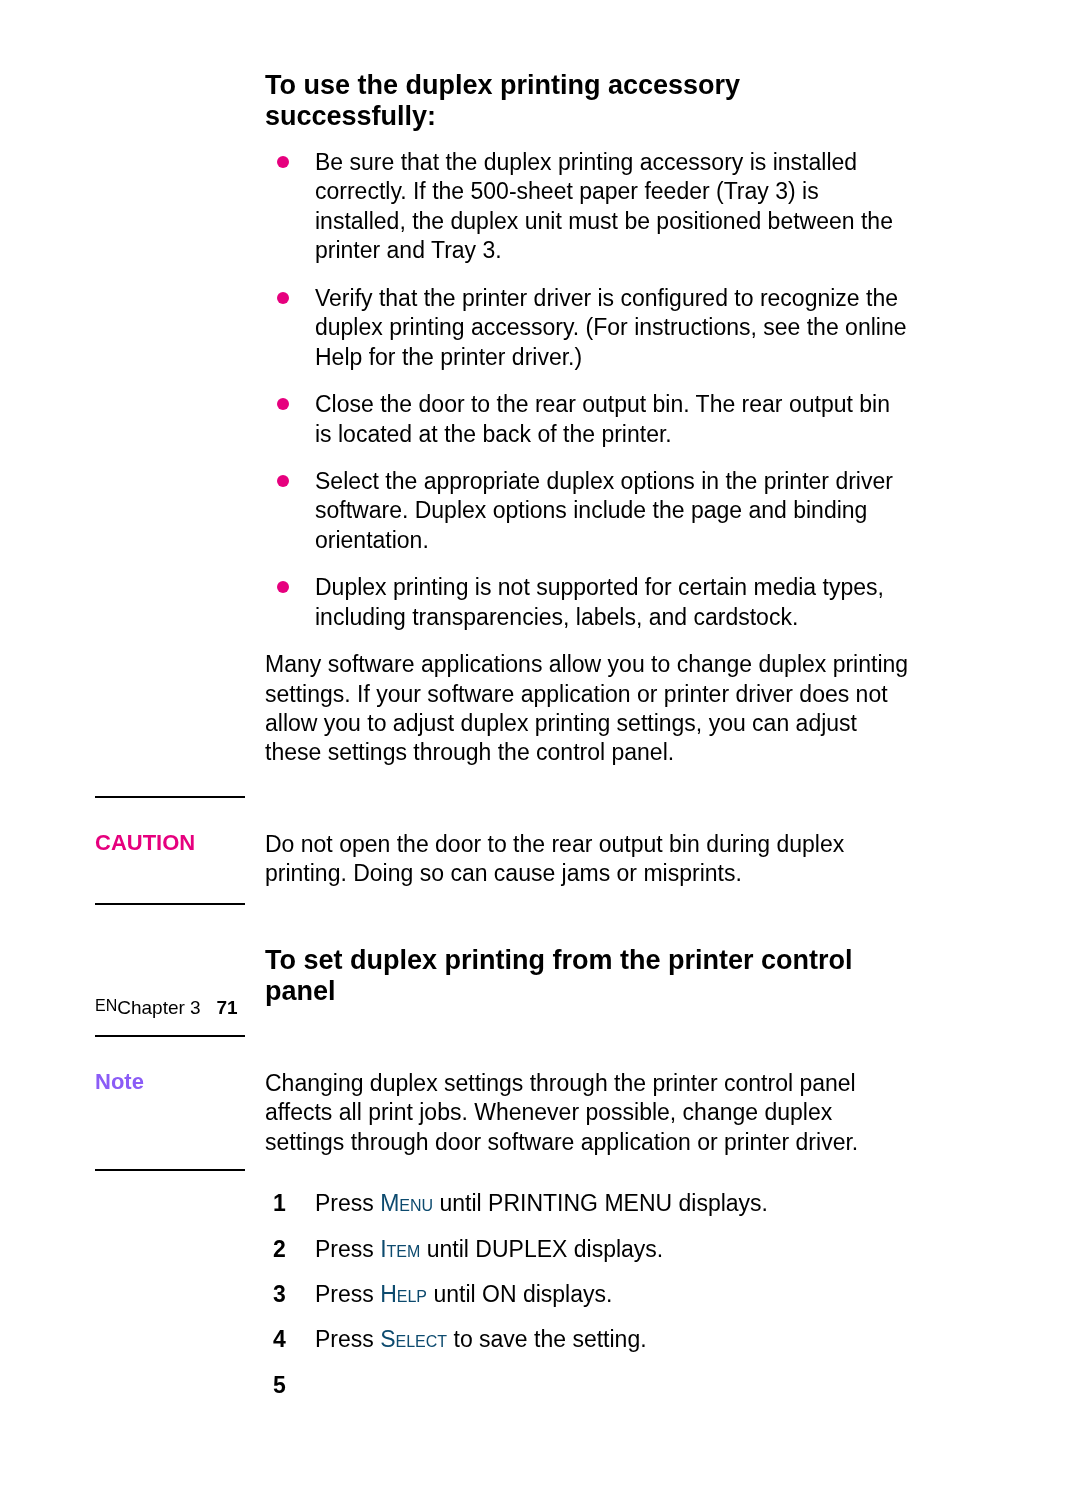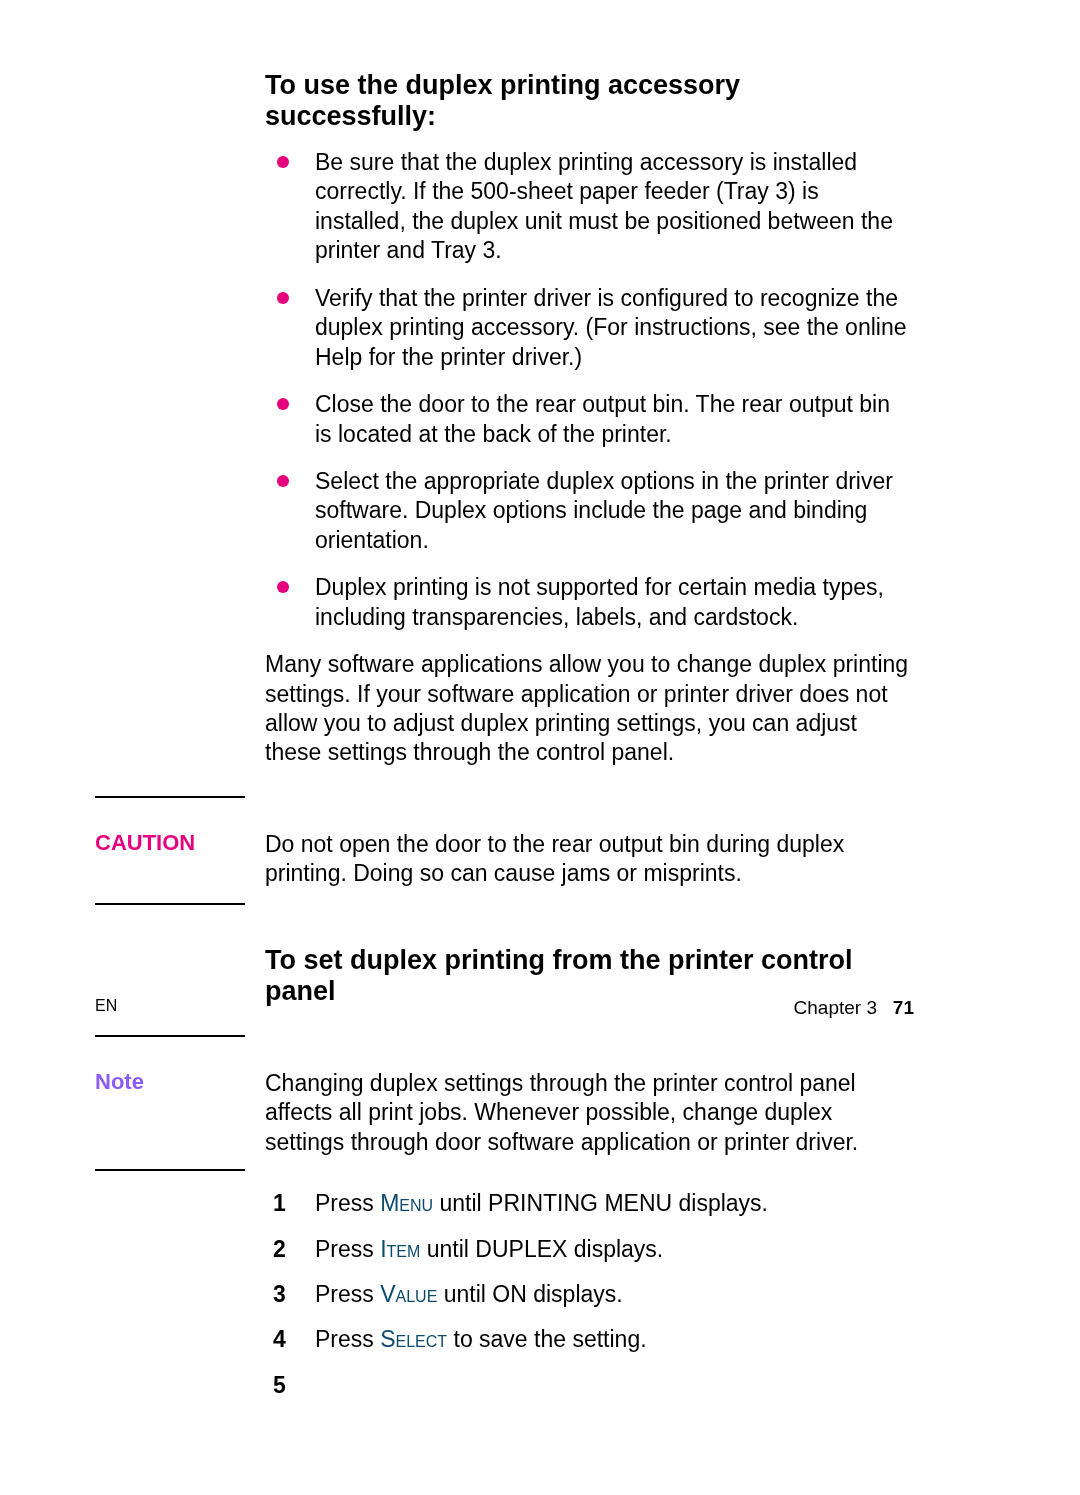--- a/index.html
+++ b/index.html
@@ -103,23 +103,23 @@
     font-weight: bold;
   }
   .sc {
     color: #0c4a6e;
     font-variant: small-caps;
   }
   .footer {
     position: absolute;
     bottom: 40px;
     left: 95px;
-    right: 166px;
+    right: 152px;
     display: flex;
-    justify-content: space-between;
+    justify-content: flex-start;
     font-size: 19px;
   }
   .footer .en {
     font-size: 16px;
   }
   .footer .pagenum b {
     font-weight: bold;
   }
   .section-gap {
     margin-top: 40px;
@@ -169,21 +169,21 @@
     <div class="callout-body">Changing duplex settings through the printer control panel affects all print jobs. Whenever possible, change duplex settings through door software application or printer driver.</div>
   </div>
 
   <div style="height:12px"></div>
   <div class="rule"></div>
 
   <div class="content-col">
     <ol class="steps">
       <li><span class="num">1</span><span>Press </span><span class="sc">Menu</span><span> until PRINTING MENU displays.</span></li>
       <li><span class="num">2</span><span>Press </span><span class="sc">Item</span><span> until DUPLEX displays.</span></li>
-      <li><span class="num">3</span><span>Press </span><span class="sc">Value</span><span> until ON displays.</span></li>
+      <li><span class="num">3</span><span>Press </span><span class="sc">Help</span><span> until ON displays.</span></li>
       <li><span class="num">4</span><span>Press </span><span class="sc">Select</span><span> to save the setting.</span></li>
       <li>
           <span class="num">5</span>
         </li>
 
     </ol>
   </div>
 
   <div class="footer">
     <span class="en">EN</span>

